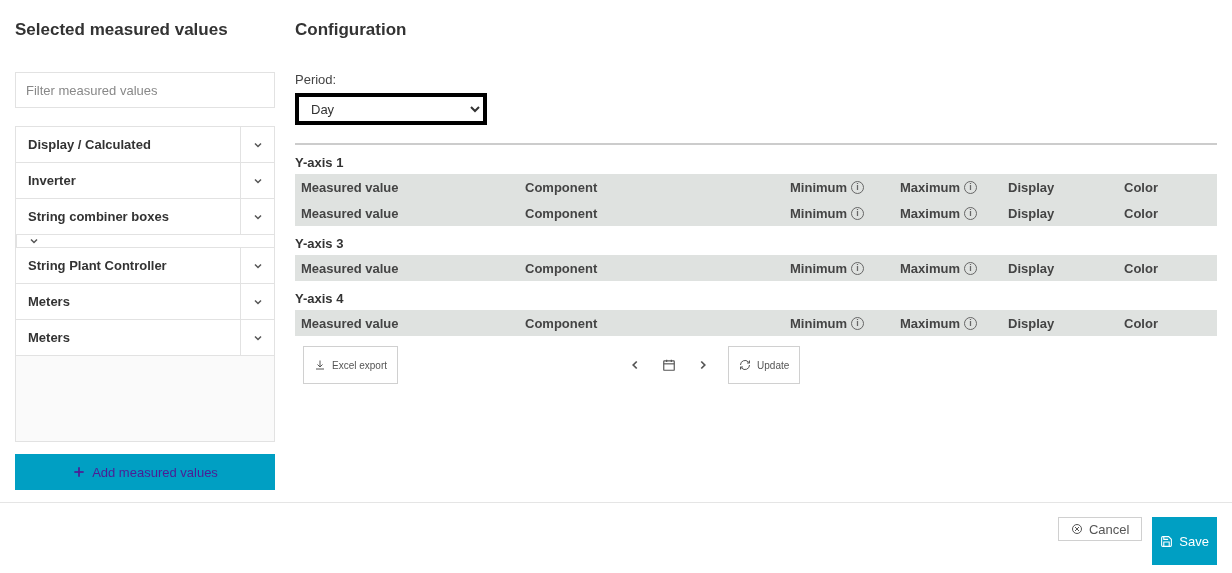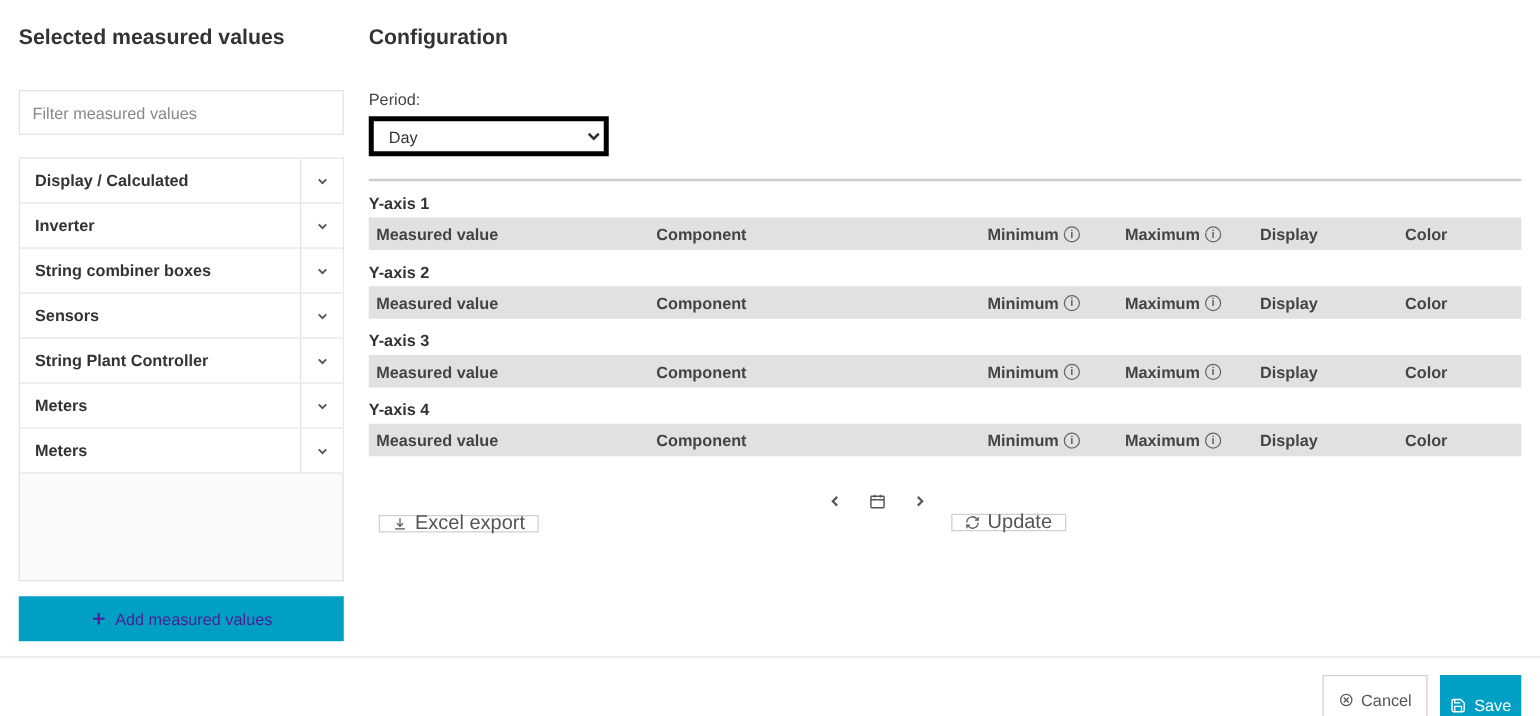--- a/index.html
+++ b/index.html
@@ -145,31 +145,30 @@
     font-size:9px; font-weight:700; color:#666;
     line-height:1;
   }
   
   .toolbar-row {
     display: flex;
     align-items: center;
     margin-top: 10px;
   }
   .btn {
-    height: 14px;
+    height: 38px;
     padding: 0 10px;
     border: 1px solid #d0d0d0;
     background: #fff;
     color: #555;
-    font-size: 16px;
+    font-size: 10px;
     display: inline-flex;
     align-items: center;
     gap: 6px;
     cursor: pointer;
-    margin-top: 36px;
   }
   .nav-icons {
     flex: 0 0 auto;
     margin-left: 230px;
     display: flex;
     align-items: center;
     gap: 20px;
     color: #555;
   }
   .nav-icon { cursor: pointer; display:inline-flex; }
@@ -177,21 +176,21 @@
   
   .footer {
     border-top: 1px solid #e5e5e5;
     margin-top: 12px;
     padding: 14px 15px;
     display: flex;
     justify-content: flex-end;
     gap: 10px;
   }
   .btn-cancel {
-    height: 40px;
+    height: 24px;
     padding: 0 12px;
     border: 1px solid #d0d0d0;
     background: #fff;
     color: #555;
     display: inline-flex;
     align-items: center;
     gap: 6px;
     cursor: pointer;
     font-size: 13px;
   }
@@ -238,21 +237,20 @@
       </div>
       <div class="accordion-item">
         <div class="accordion-label">String combiner boxes</div>
         <div class="accordion-toggle">
           <svg width="12" height="12" viewBox="0 0 24 24" fill="none" stroke="currentColor" stroke-width="3">
               <polyline points="6 9 12 15 18 9"></polyline>
             </svg>
         </div>
       </div>
       <div class="accordion-item">
-        <div class="accordion-label">Sensors</div>
         <div class="accordion-toggle">
           <svg width="12" height="12" viewBox="0 0 24 24" fill="none" stroke="currentColor" stroke-width="3">
               <polyline points="6 9 12 15 18 9"></polyline>
             </svg>
         </div>
       </div>
       <div class="accordion-item">
         <div class="accordion-label">String Plant Controller</div>
         <div class="accordion-toggle">
           <svg width="12" height="12" viewBox="0 0 24 24" fill="none" stroke="currentColor" stroke-width="3">
@@ -311,21 +309,20 @@
         </div>
       <div class="col-max">
           <span>Maximum</span>
           <span class="info-icon-circle">i</span>
         </div>
       <div class="col-display">Display</div>
       <div class="col-color">Color</div>
     </div>
 
     
-    <div class="axis-title">Y-axis 2</div>
     <div class="axis-header">
       <div class="col-measured">Measured value</div>
       <div class="col-component">Component</div>
       <div class="col-min">
           <span>Minimum</span>
           <span class="info-icon-circle">i</span>
         </div>
       <div class="col-max">
           <span>Maximum</span>
           <span class="info-icon-circle">i</span>

